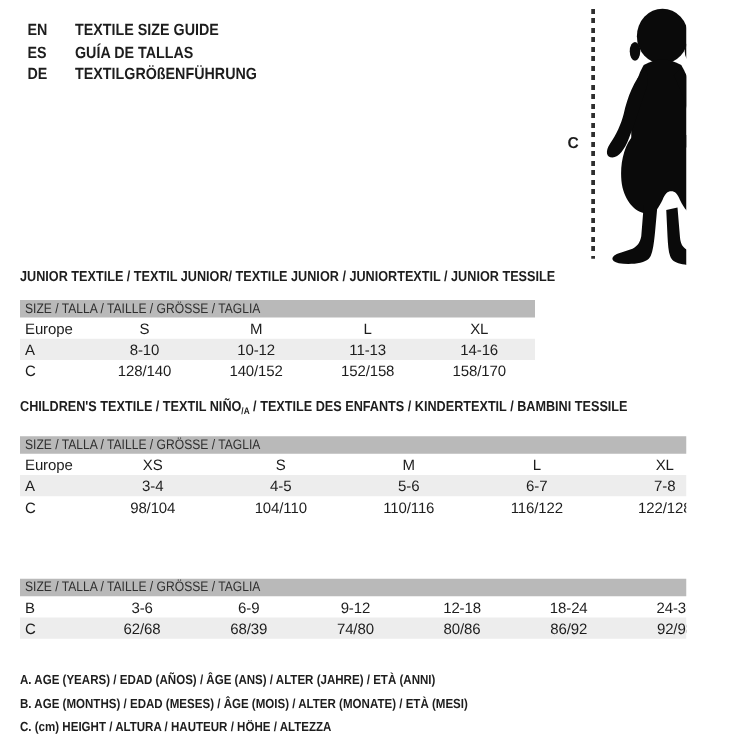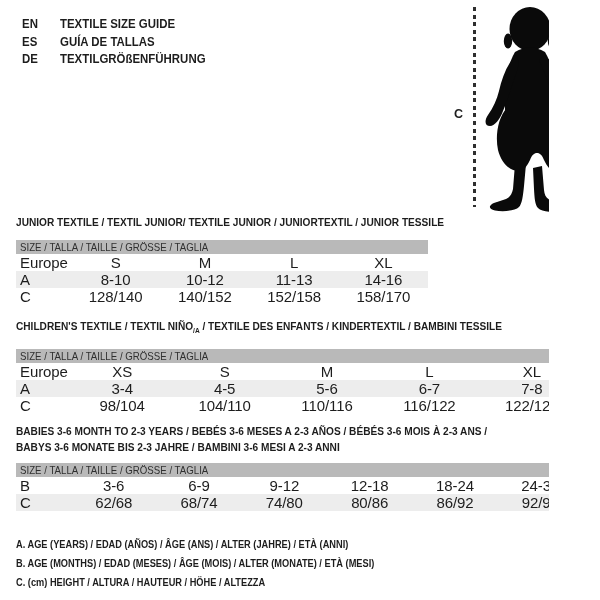--- a/index.html
+++ b/index.html
@@ -32,21 +32,21 @@
 
   
   .size-table { position: absolute; left: 16px; }
   #table-junior { top: 240px; width: 412px; }
   #table-children { top: 349px; width: 567px; }
   #table-babies { top: 463px; width: 567px; }
   .size-bar {
     height: 14px; background: #b9b9b9; display: flex; align-items: center;
     padding-left: 4px; font-size: 11px; color: #2f2f2f;
   }
-  .t-row { display: flex; height: 17px; align-items: center; font-size: 15px; letter-spacing: -0.1px; }
+  .t-row { display: flex; height: 17px; align-items: center; font-size: 12px; letter-spacing: -0.1px; }
   .t-row.shaded { background: #ededed; }
   .t-label { width: 55px; padding-left: 4px; box-sizing: border-box; }
   .t-cell { flex: 1; text-align: center; }
 
   
   #notes { position: absolute; left: 16px; top: 534px; }
   .note-line { font-size: 10.5px; font-weight: 700; line-height: 18.2px; }
 </style>
 </head>
 <body>
@@ -137,37 +137,36 @@
       </div>
       <div class="t-row">
         <span class="t-label">C</span>
         <span class="t-cell">98/104</span>
         <span class="t-cell">104/110</span>
         <span class="t-cell">110/116</span>
         <span class="t-cell">116/122</span>
         <span class="t-cell">122/128</span>
       </div>
     </div>
-    <div class="sec-title" id="title-babies"><div class="title-line cond"><span>BABIES 3-6 MONTH TO 2-3 YEARS / BEBÉS 3-6 MESES A 2-3 AÑOS / BÉBÉS 3-6 MOIS À 2-3 ANS /</span></div><div class="title-line cond"><span>BABYS 3-6 MONATE BIS 2-3 JAHRE / BAMBINI 3-6 MESI A 2-3 ANNI</span></div></div>
     <div class="size-table" id="table-babies">
       <div class="size-bar">
         <span class="cond">SIZE / TALLA / TAILLE / GRÖSSE / TAGLIA</span>
       </div>
       <div class="t-row">
         <span class="t-label">B</span>
         <span class="t-cell">3-6</span>
         <span class="t-cell">6-9</span>
         <span class="t-cell">9-12</span>
         <span class="t-cell">12-18</span>
         <span class="t-cell">18-24</span>
         <span class="t-cell">24-36</span>
       </div>
       <div class="t-row shaded">
         <span class="t-label">C</span>
         <span class="t-cell">62/68</span>
-        <span class="t-cell">68/74</span>
+        <span class="t-cell">68/39</span>
         <span class="t-cell">74/80</span>
         <span class="t-cell">80/86</span>
         <span class="t-cell">86/92</span>
         <span class="t-cell">92/98</span>
       </div>
     </div>
   </div>
 
 </body></html>

